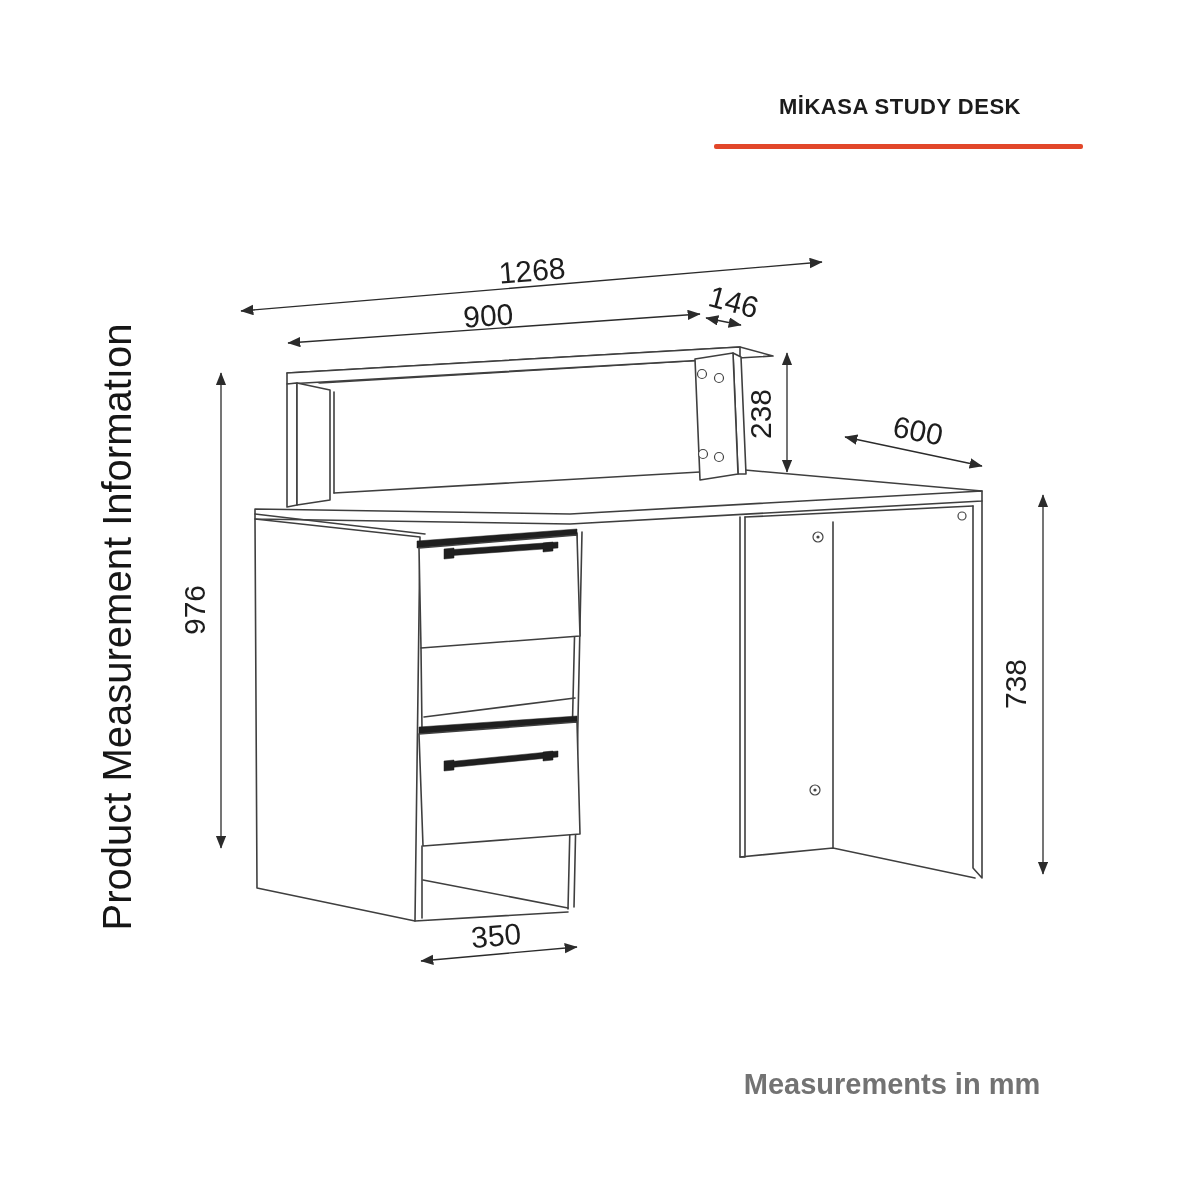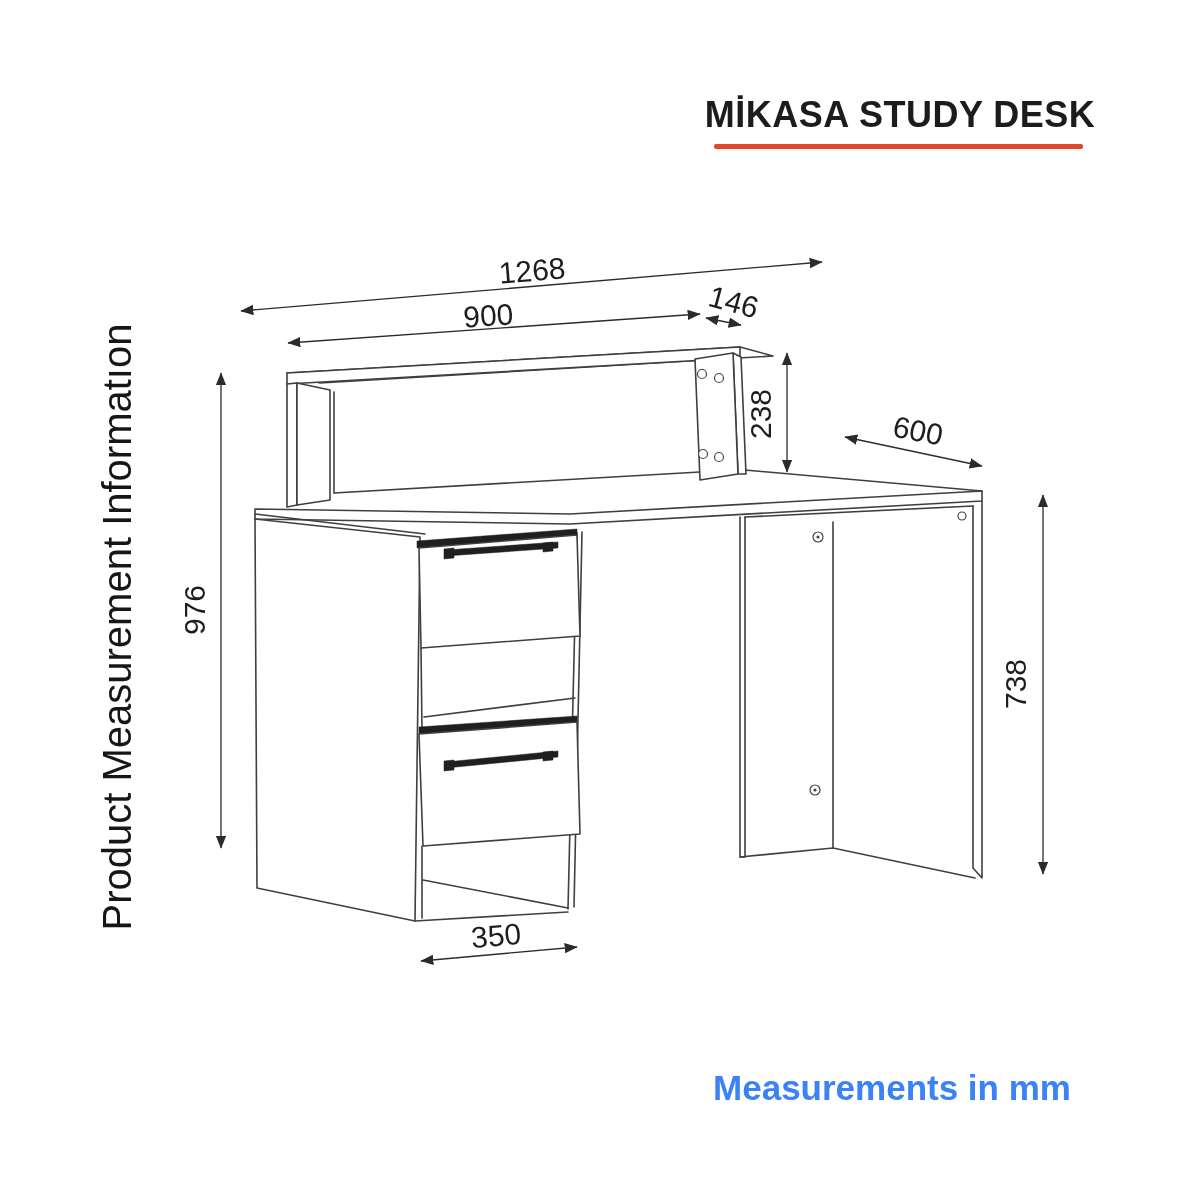--- a/index.html
+++ b/index.html
@@ -4,35 +4,35 @@
 <style>
   html,body{margin:0;padding:0;}
   body{
     width:1200px;height:1200px;position:relative;background:#ffffff;
     font-family:"Liberation Sans", sans-serif;overflow:hidden;
   }
   .title-block{
     position:absolute;left:700px;top:94px;width:400px;text-align:center;
   }
   .title-text{
-    font-size:36px;font-weight:bold;color:#1c1c1c;letter-spacing:.5px;
+    font-size:22px;font-weight:bold;color:#1c1c1c;letter-spacing:.5px;
     white-space:nowrap;
   }
   .title-underline{
     position:absolute;left:714px;top:144px;width:369px;height:5px;
     background:#e2472a;border-radius:2px;
   }
   .side-label{
     position:absolute;left:-203px;top:603px;width:640px;height:48px;
     transform:rotate(-90deg);text-align:center;line-height:48px;
     font-size:40px;font-weight:400;color:#161616;white-space:nowrap;
   }
   .footer-note{
     position:absolute;left:692px;top:1068px;width:400px;text-align:center;
-    font-size:35px;font-weight:bold;color:#3b82f6;white-space:nowrap;
+    font-size:29px;font-weight:bold;color:#737373;white-space:nowrap;
   }
   svg.drawing{position:absolute;left:0;top:0;}
   .furn{stroke:#3f3f3f;stroke-width:1.6;fill:#ffffff;stroke-linejoin:round;stroke-linecap:round;}
   .furn-line{stroke:#3f3f3f;stroke-width:1.6;fill:none;stroke-linecap:round;}
   .fill-only{fill:#ffffff;stroke:none;}
   .dark{fill:#1f1f1f;stroke:#1f1f1f;stroke-width:.5;}
   .hole{stroke:#444444;stroke-width:1.2;fill:#ffffff;}
   .hole-dot{fill:#444444;stroke:none;}
   .dim{stroke:#2b2b2b;stroke-width:1.3;fill:none;}
   .dim-text{font-family:"Liberation Sans",sans-serif;font-size:30px;fill:#1d1d1d;}

